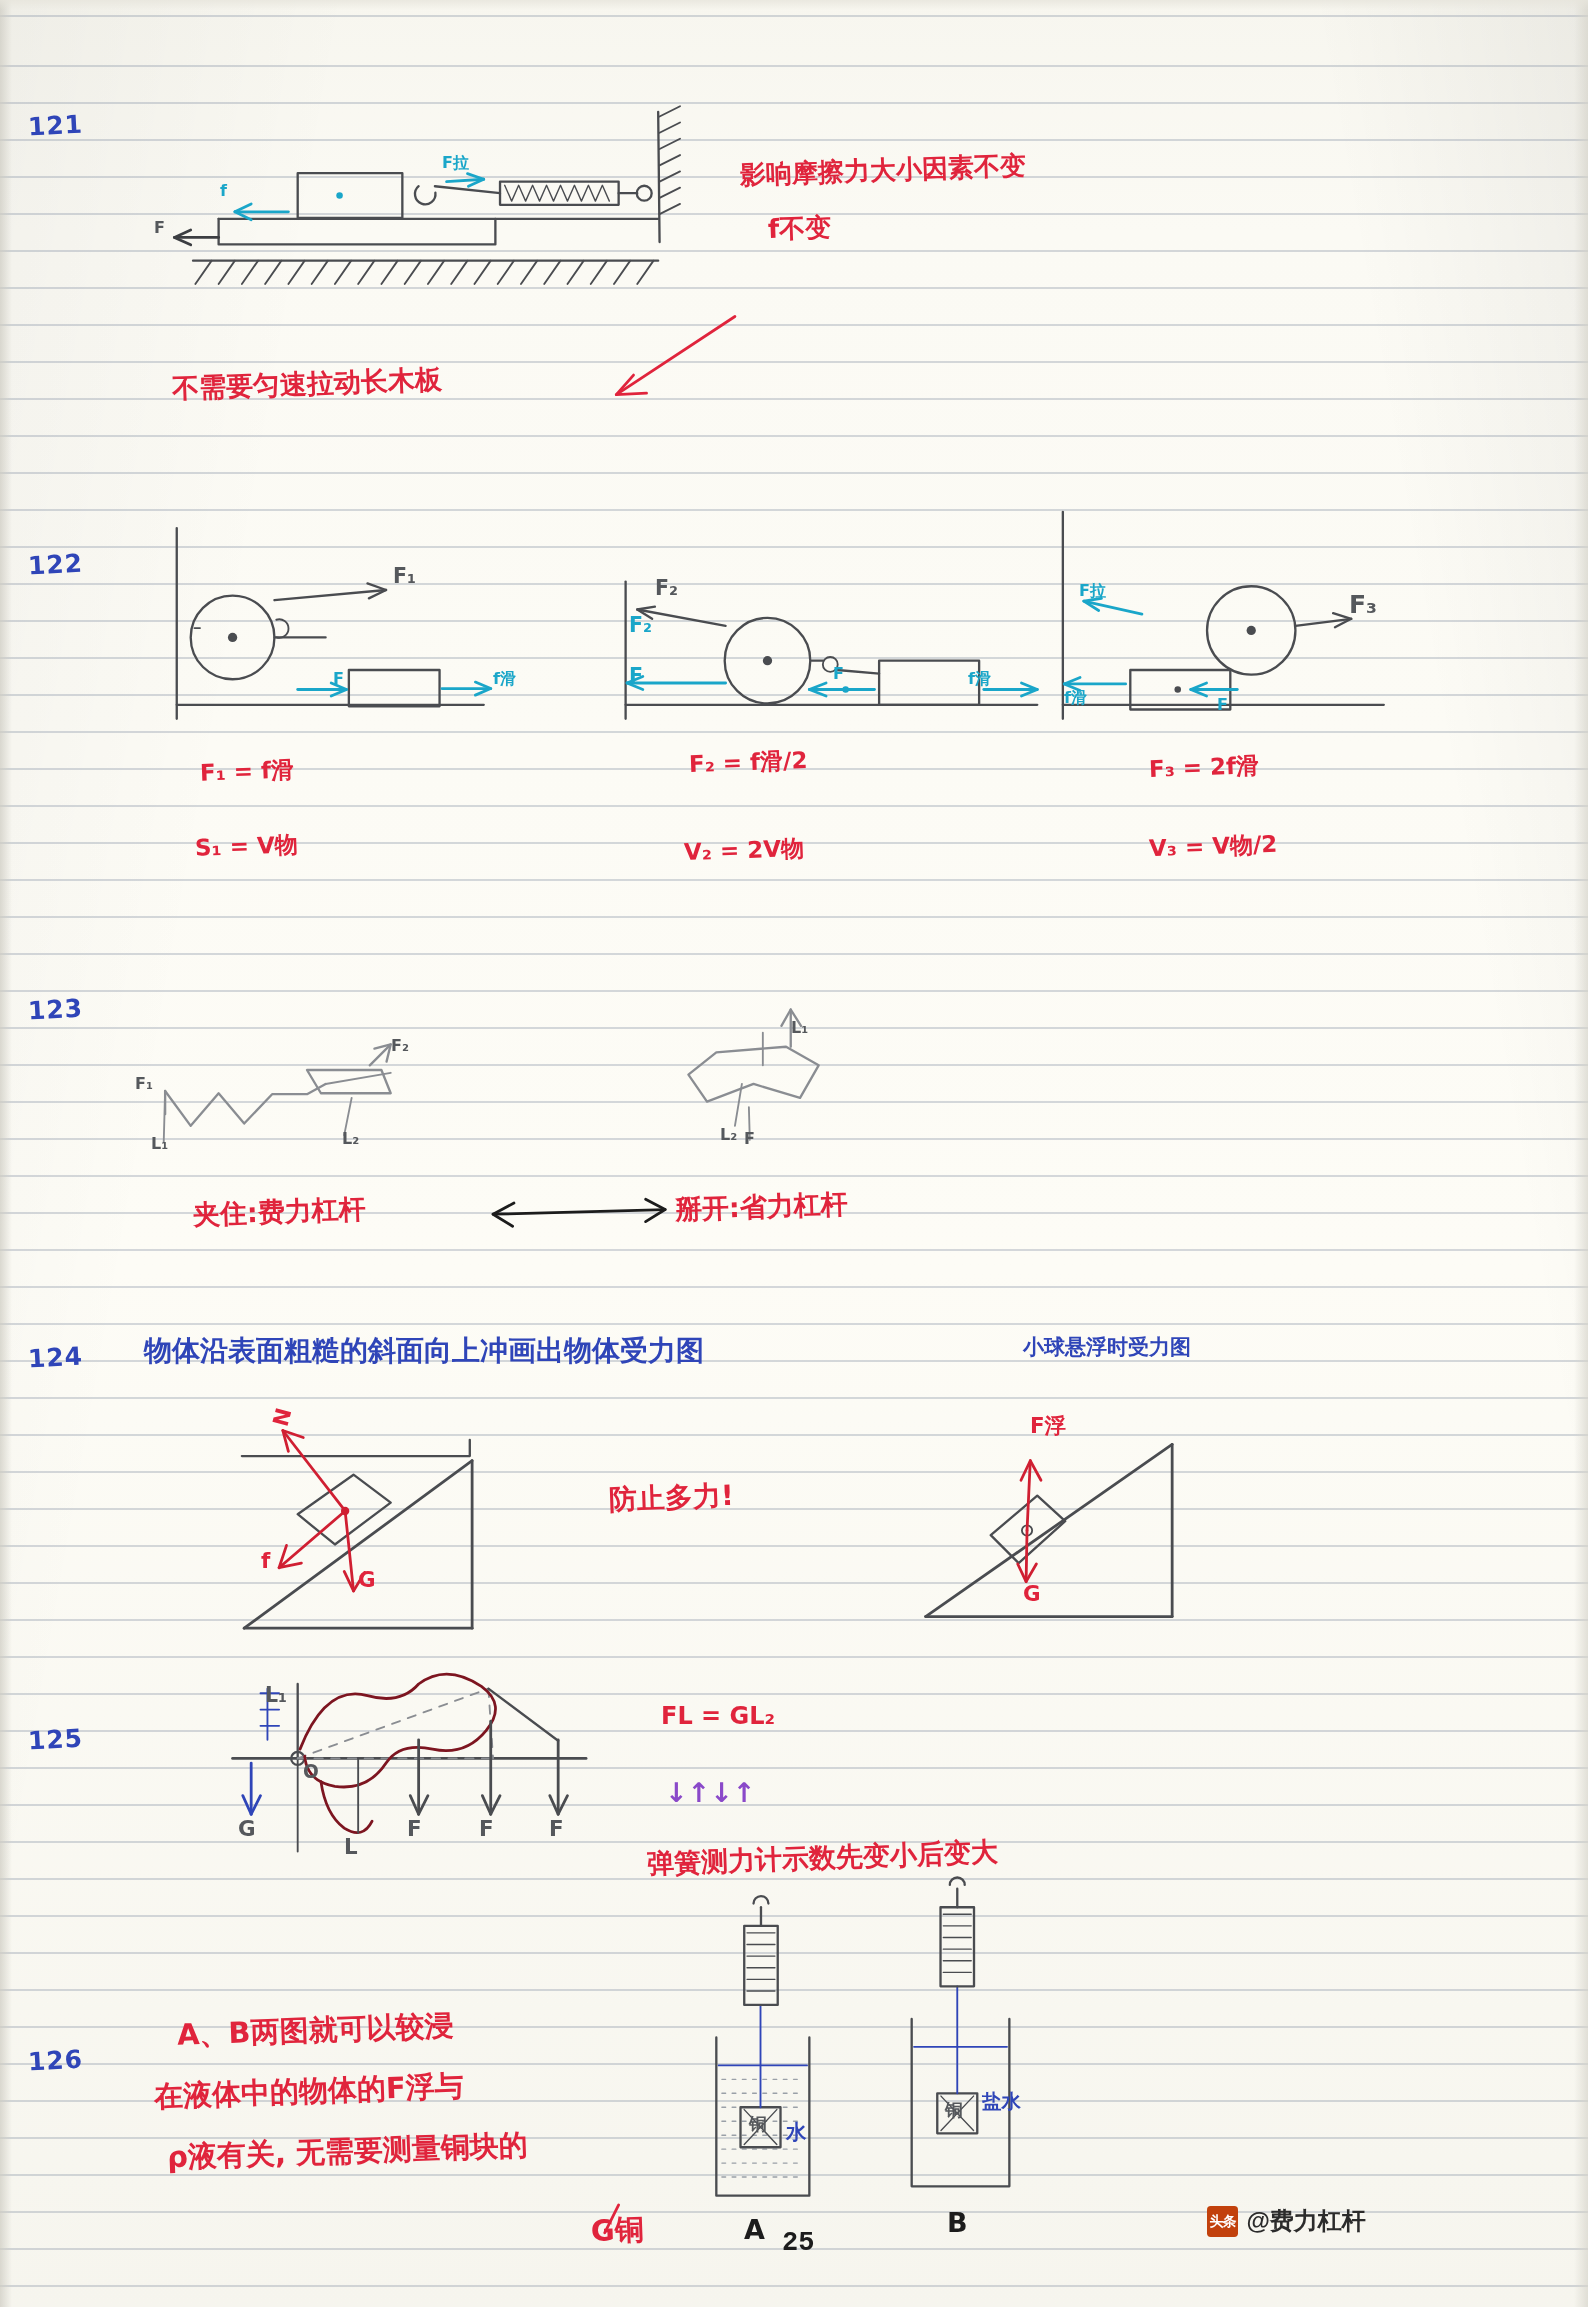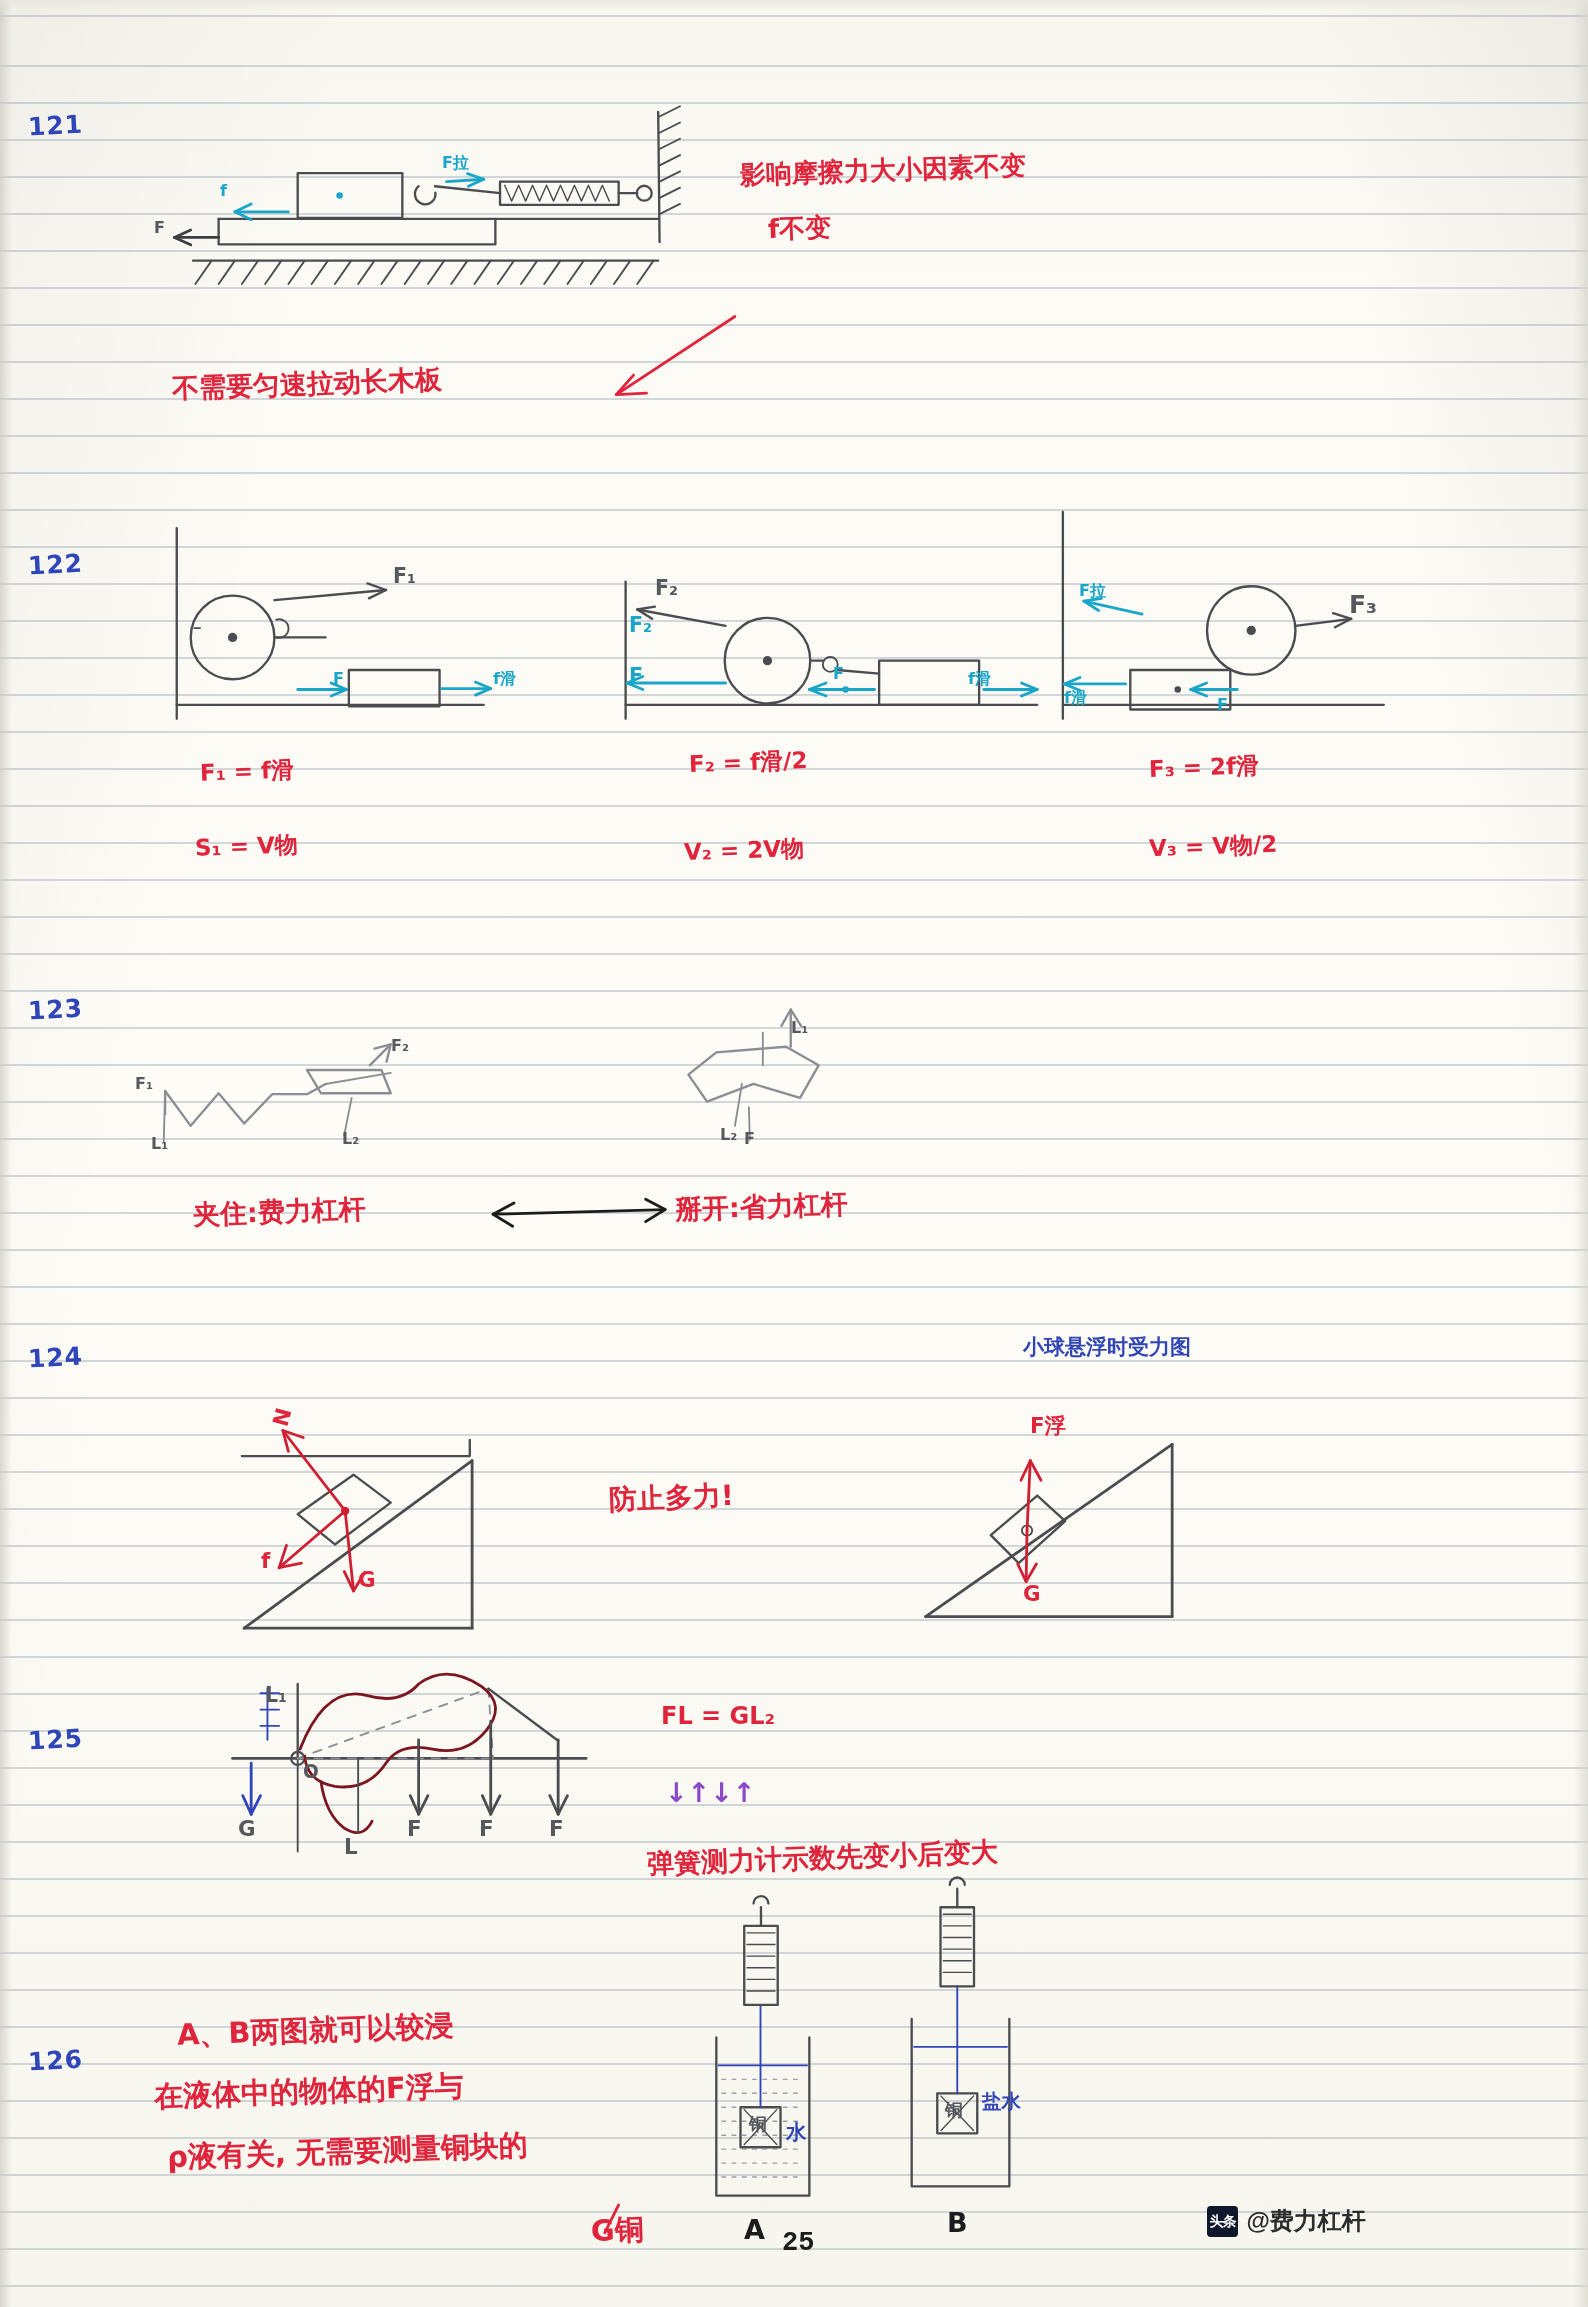--- a/index.html
+++ b/index.html
@@ -125,21 +125,21 @@
     gap: 8.4px;
     color: #2b2b2b;
     font-size: 24px;
     font-weight: 700;
     font-family: "Liberation Sans", sans-serif;
   }
   .wm-logo {
     display: inline-block;
     width: 31px; height: 31px;
     border-radius: 3.7px;
-    background: #0f172a;
+    background: #c2410c;
     color: #fff;
     font-size: 14px;
     line-height: 31px;
     text-align: center;
     font-weight: 700;
     letter-spacing: -0.9px;
   }
 </style>
 </head>
 <body>
@@ -368,20 +368,21 @@
   <div class="hand lbl-pencil" style="left:391px; top:1037px;">F₂</div>
   <div class="hand lbl-pencil" style="left:151px; top:1135px;">L₁</div>
   <div class="hand lbl-pencil" style="left:342px; top:1130px;">L₂</div>
   <div class="hand lbl-pencil" style="left:791px; top:1019px;">L₁</div>
   <div class="hand lbl-pencil" style="left:720px; top:1126px;">L₂</div>
   <div class="hand lbl-pencil" style="left:744px; top:1130px;">F</div>
   <div class="hand note-red tilt1" style="left:193px; top:1196px; font-size:27px;">夹住:费力杠杆</div>
   <div class="hand note-red tilt1" style="left:675px; top:1191px; font-size:27px;">掰开:省力杠杆</div>
 
   <div class="hand qnum blue" style="left:28px; top:1344px;">124</div>
+  <div class="hand note-blue" style="left:144px; top:1335px; font-size:28px;">物体沿表面粗糙的斜面向上冲画出物体受力图</div>
   <div class="hand note-blue" style="left:1023px; top:1335px; font-size:21px;">小球悬浮时受力图</div>
   <div class="hand lbl-red" style="left:274px; top:1405px; font-size:21.4px; transform:rotate(-75deg);">N</div>
   <div class="hand lbl-red" style="left:261px; top:1549px; font-size:21.4px;">f</div>
   <div class="hand lbl-red" style="left:358px; top:1568px; font-size:21.4px;">G</div>
   <div class="hand lbl-red" style="left:1030px; top:1414px; font-size:21.4px;">F浮</div>
   <div class="hand lbl-red" style="left:1023px; top:1582px; font-size:21.4px;">G</div>
   <div class="hand note-red tilt1" style="left:609px; top:1482px; font-size:28px;">防止多力!</div>
 
   <div class="hand qnum blue" style="left:28px; top:1726px;">125</div>
   <div class="hand lbl-pencil blue" style="left:265px; top:1684px; font-size:20.5px;">L₁</div>

